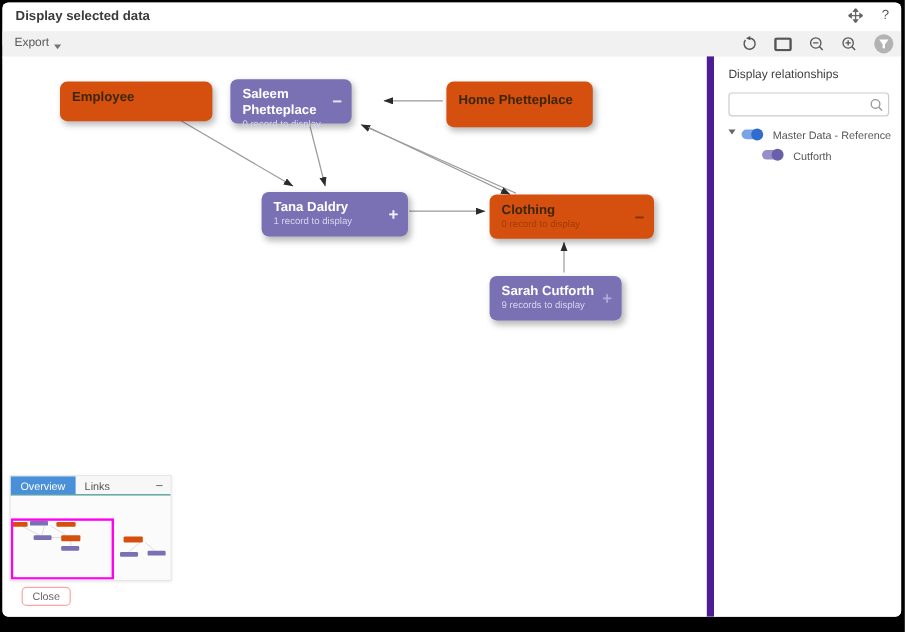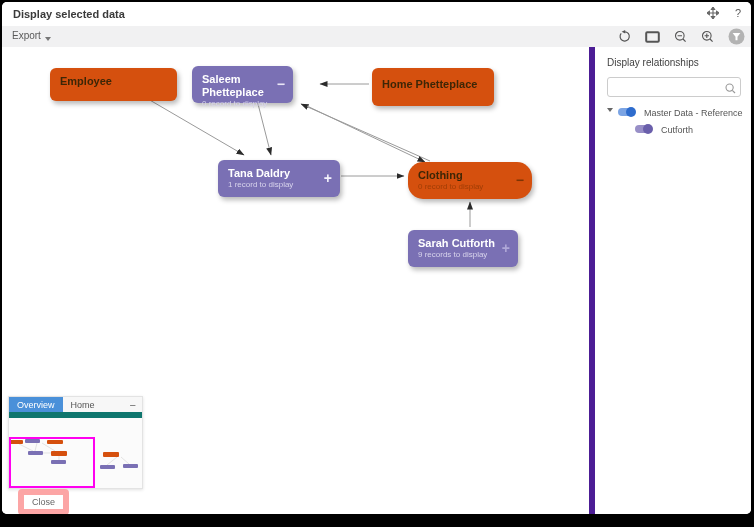--- a/index.html
+++ b/index.html
@@ -62,32 +62,32 @@
   .toggle::after{content:"";position:absolute;right:-1px;top:-1px;width:10px;height:10px;border-radius:50%;}
   .toggle.blue{background:#7ba4e4;}   .toggle.blue::after{background:#2e6ccd;}
   .toggle.orange{background:#e5895c;} .toggle.orange::after{background:#d5500e;}
   .toggle.purple{background:#988fc7;} .toggle.purple::after{background:#6a5fab;}
   .tree-label{font-size:9px;color:#555;white-space:nowrap;}
   .indent-1{padding-left:8px;} .indent-2{padding-left:16px;}
   .tree{display:flex;flex-direction:column;gap:0;}
   .tree-row{margin-bottom:0;height:17px;}
   
   .minimap{position:absolute;left:6px;top:394px;width:133px;background:#fff;border:1px solid #e3e3e3;box-shadow:0 1px 3px rgba(0,0,0,0.12);}
-  .mm-header{height:15px;background:#f7f7f7;display:flex;align-items:stretch;border-bottom:6px solid #0f766e;}
+  .mm-header{height:15px;background:#f7f7f7;display:flex;align-items:stretch;border-bottom:1px solid #0f766e;}
   .mm-tab{font-size:9px;padding:2px 8px;color:#555;cursor:pointer;display:flex;align-items:center;}
   .mm-tab.active{background:#4a90d9;color:#fff;}
   .mm-min{margin-left:auto;padding:0 6px;color:#666;font-size:11px;cursor:pointer;display:flex;align-items:center;}
   .mm-content{position:relative;height:70px;background:#fbfbfb;overflow:hidden;}
   .mini{position:absolute;border-radius:1px;}
   .mini.o{background:#d5500e;} .mini.p{background:#7a70b4;}
   .mm-viewport{position:absolute;border:2px solid #ff00f0;box-sizing:border-box;cursor:move;}
   .mm-lines{position:absolute;left:0;top:0;}
   
   .close-btn{
-    position:absolute;left:16px;top:487px;background:#fff;border:6px solid #fca5a5;border-radius:4px;
+    position:absolute;left:16px;top:487px;background:#fff;border:1px solid #fca5a5;border-radius:4px;
     font-size:9px;color:#666;padding:2px 8px;cursor:pointer;font-family:"Liberation Sans",sans-serif;
   }
 </style>
 </head>
 <body>
 
 <div class="dialog">
 
   <div class="titlebar">
     <span class="title">Display selected data</span>
@@ -180,21 +180,21 @@
     <div class="node orange" style="left:370px;top:21px;width:122px;height:38px;">
       <span class="node-title" style="margin-top:3px;">Home Phetteplace</span>
     </div>
 
     <div class="node purple" style="left:216px;top:113px;width:122px;height:37px;">
       <span class="node-title">Tana Daldry</span>
       <span class="node-sub">1 record to display</span>
       <span class="node-action act-white">+</span>
     </div>
 
-    <div class="node orange" style="left:406px;top:115px;width:124px;height:37px;border-radius:15px;">
+    <div class="node orange" style="left:406px;top:115px;width:137px;height:37px;">
       <span class="node-title">Clothing</span>
       <span class="node-sub">0 record to display</span>
       <span class="node-action act-dark">−</span>
     </div>
 
     <div class="node purple" style="left:406px;top:183px;width:110px;height:37px;">
       <span class="node-title">Sarah Cutforth</span>
       <span class="node-sub">9 records to display</span>
       <span class="node-action act-fade">+</span>
     </div>
@@ -221,21 +221,21 @@
         <span class="caret-space"></span>
         <span class="toggle purple"></span>
         <span class="tree-label">Cutforth</span>
       </div>
     </div>
   </div>
 
   <div class="minimap">
     <div class="mm-header">
       <span class="mm-tab active">Overview</span>
-      <span class="mm-tab">Home</span>
+      <span class="mm-tab">Links</span>
       <span class="mm-min">−</span>
     </div>
     <div class="mm-content">
       <svg class="mm-lines" width="131" height="70">
         <g stroke="#d8d8d8" stroke-width="0.7">
           <line x1="10" y1="26" x2="24" y2="33"></line>
             <line x1="28" y1="25" x2="26" y2="33"></line>
           <line x1="33" y1="25" x2="46" y2="33"></line>
             <line x1="34" y1="35" x2="42" y2="35"></line>
           <line x1="50" y1="38" x2="50" y2="42"></line>

